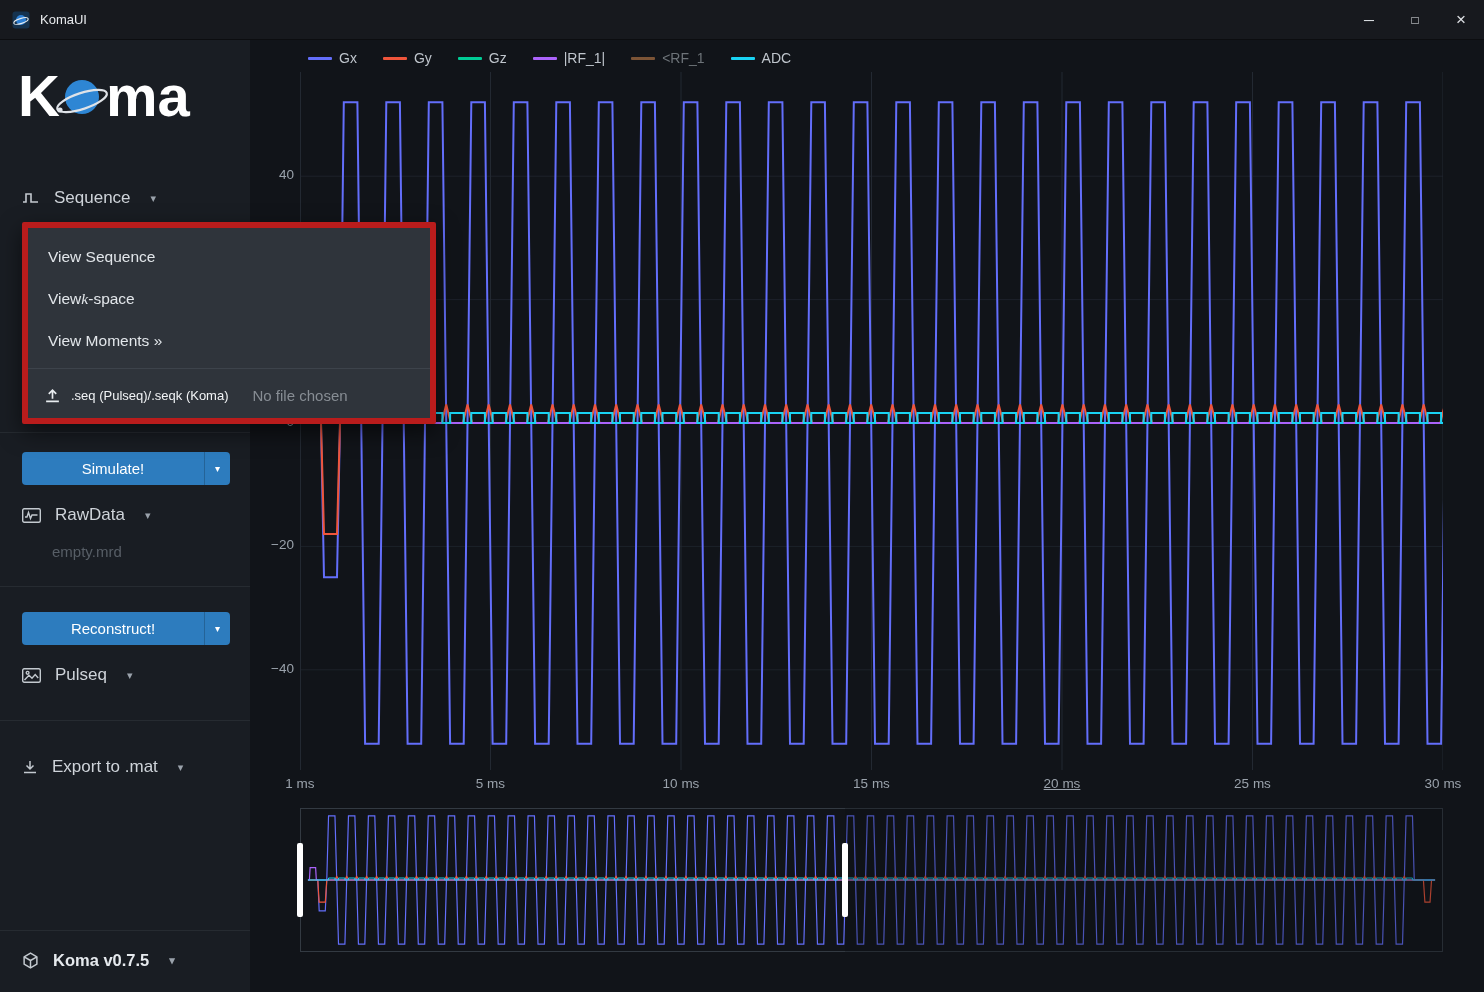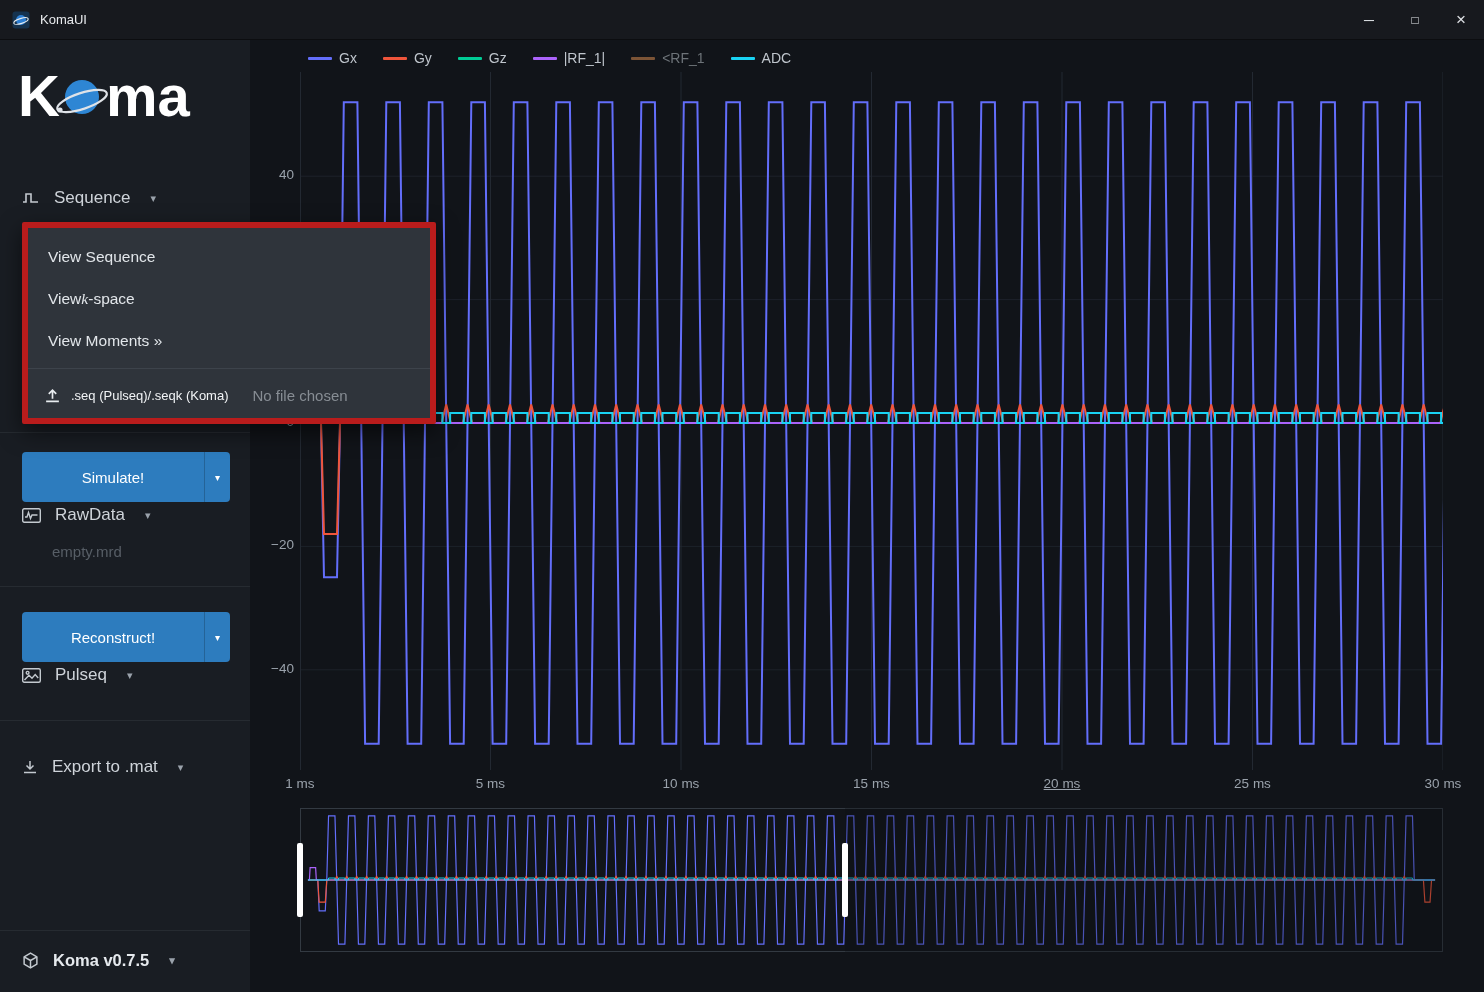--- a/index.html
+++ b/index.html
@@ -15,21 +15,21 @@
   .win-btn{width:46px;height:40px;display:flex;align-items:center;justify-content:center;color:#dfe2e6;font-size:14px;cursor:pointer}
   .win-btn.max{font-size:12px}
   .win-btn.close{font-size:17px}
 
   
   #sidebar{position:absolute;left:0;top:40px;width:250px;height:952px;background:#191d23;z-index:2}
   .side-divider{position:absolute;left:0;width:250px;height:1px;background:#262b31}
   .side-row{position:absolute;left:22px;display:flex;align-items:center;gap:14px;color:#ced3d9;font-size:17px;cursor:pointer}
   .side-row .icon{display:flex;align-items:center;color:#c3c9cf}
   .caret{font-size:11px;color:#9aa2ab;margin-left:6px}
-  .split-btn{position:absolute;left:22px;width:208px;height:50px;display:flex;border-radius:4px;overflow:hidden;cursor:pointer}
+  .split-btn{position:absolute;left:22px;width:208px;height:33px;display:flex;border-radius:4px;overflow:hidden;cursor:pointer}
   .split-btn .main{flex:1;background:#2d7cbe;color:#fff;font-size:15px;display:flex;align-items:center;justify-content:center}
   .split-btn .dd{width:26px;background:#2d7cbe;border-left:1px solid #246397;color:#fff;display:flex;align-items:center;justify-content:center;font-size:10px}
   .muted-file{position:absolute;left:52px;color:#575e66;font-size:15px}
   #version-row{font-size:16.5px;font-weight:bold;color:#e6eaee}
 
   
   #seq-dropdown{position:absolute;left:22px;top:222px;width:414px;height:202px;background:#2f343b;border:6px solid #b91c1c;border-radius:2px;box-shadow:0 8px 22px rgba(0,0,0,.55);z-index:50;padding-top:8px}
   .dd-item{height:42px;display:flex;align-items:center;padding:0 20px;font-size:15.5px;color:#e2e6ea;cursor:pointer}
   .kk{font-style:italic;font-family:"Liberation Serif",serif}
   .dd-sep{height:1px;background:#3d434b;margin-top:6px}

